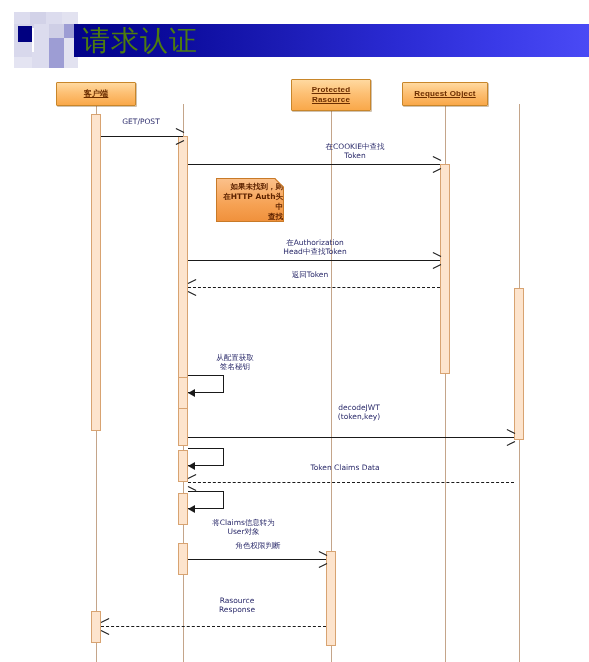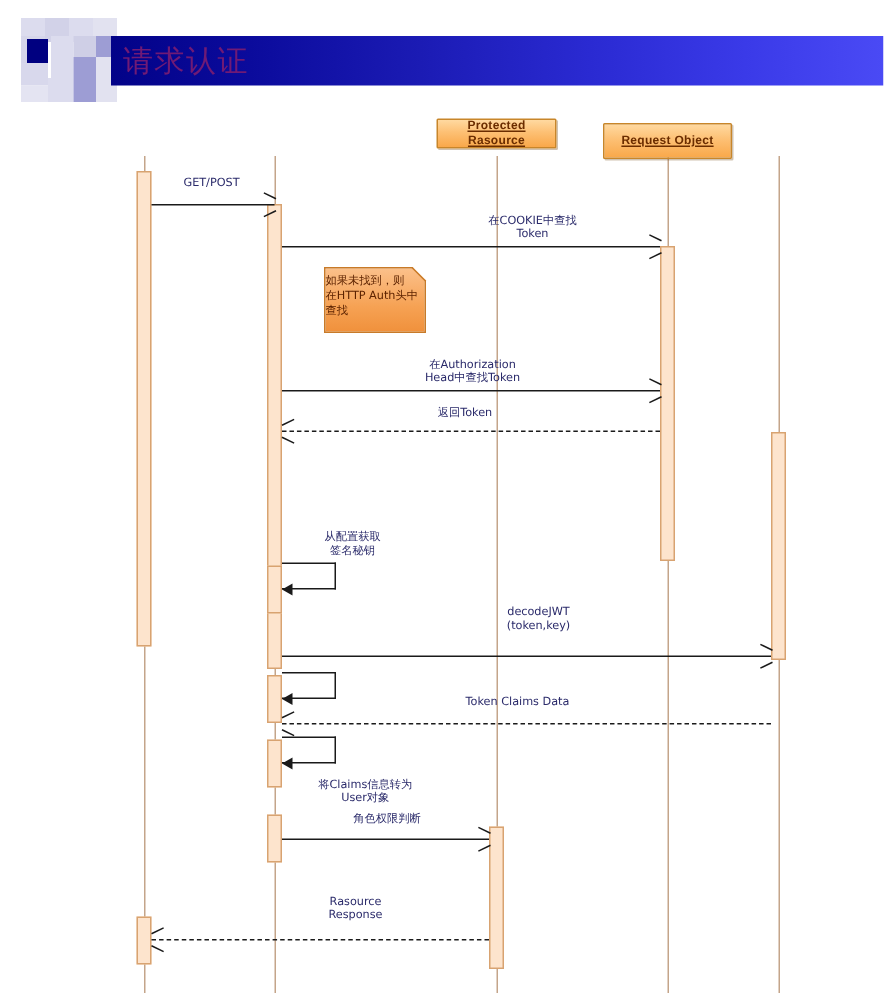--- a/index.html
+++ b/index.html
@@ -28,22 +28,22 @@
     position: absolute;
     left: 74px; top: 24px;
     width: 515px; height: 33px;
     background: linear-gradient(to right, #020288 0%, #0b0b9c 18%, #1b1bb4 40%, #2a2ad2 62%, #3a3ae8 82%, #4a4af5 100%);
   }
   #banner-title {
     position: absolute;
     left: 82px; top: 25px;
     width: 300px; height: 31px;
     line-height: 31px;
-    color: #701a75;
-    font-size: 20px;
+    color: #4d7c0f;
+    font-size: 28px;
     font-family: "DejaVu Sans", "Liberation Sans", sans-serif;
     letter-spacing: 1px;
     white-space: nowrap;
   }
 
   
   #diagram {
     position: absolute;
     left: 0; top: 68px;
     width: 589px; height: 594px;
@@ -151,24 +151,25 @@
 
   
   .note {
     position: absolute;
     box-sizing: border-box;
     background: linear-gradient(to bottom, #fbc08a 0%, #f6a254 60%, #f0913c 100%);
     border: 1px solid #c87a28;
     color: #5d2300;
     font-size: 7.5px;
     line-height: 10px;
-    text-align: left;
+    text-align: right;
     padding-top: 3px;
     white-space: pre-line;
     font-family: "DejaVu Sans", "Liberation Sans", sans-serif;
+    font-weight: bold;
   }
   .note-fold {
     position: absolute;
     width: 0; height: 0;
     border-left: 9px solid transparent;
     border-top: 9px solid #ffffff;
   }
   .note-fold-edge {
     position: absolute;
     width: 13px; height: 0;
@@ -208,21 +209,24 @@
 </div>
 
 <div id="diagram">
 
   <div class="lifeline" style="left:96px;  top:36px; height:558px;"></div>
   <div class="lifeline" style="left:183px; top:36px; height:558px;"></div>
   <div class="lifeline" style="left:331px; top:36px; height:558px;"></div>
   <div class="lifeline" style="left:445px; top:36px; height:558px;"></div>
   <div class="lifeline" style="left:519px; top:36px; height:558px;"></div>
 
-  <div class="participant" style="left:291px; top:11px; width:80px; height:20px;justify-content:flex-end;">
+  <div class="participant" style="left:56px; top:14px; width:80px; height:24px;">
+    <span>客户端</span>
+  </div>
+  <div class="participant" style="left:291px; top:11px; width:80px; height:32px;justify-content:flex-end;">
     <span>Protected 
 Rasource</span>
   </div>
   <div class="participant" style="left:402px; top:14px; width:86px; height:24px;">
     <span>Request Object</span>
   </div>
 
   <div class="activation" style="left:91px; top:46px; height:317px;"></div>
 
   <div class="activation" style="left:91px; top:543px; height:32px;"></div>

